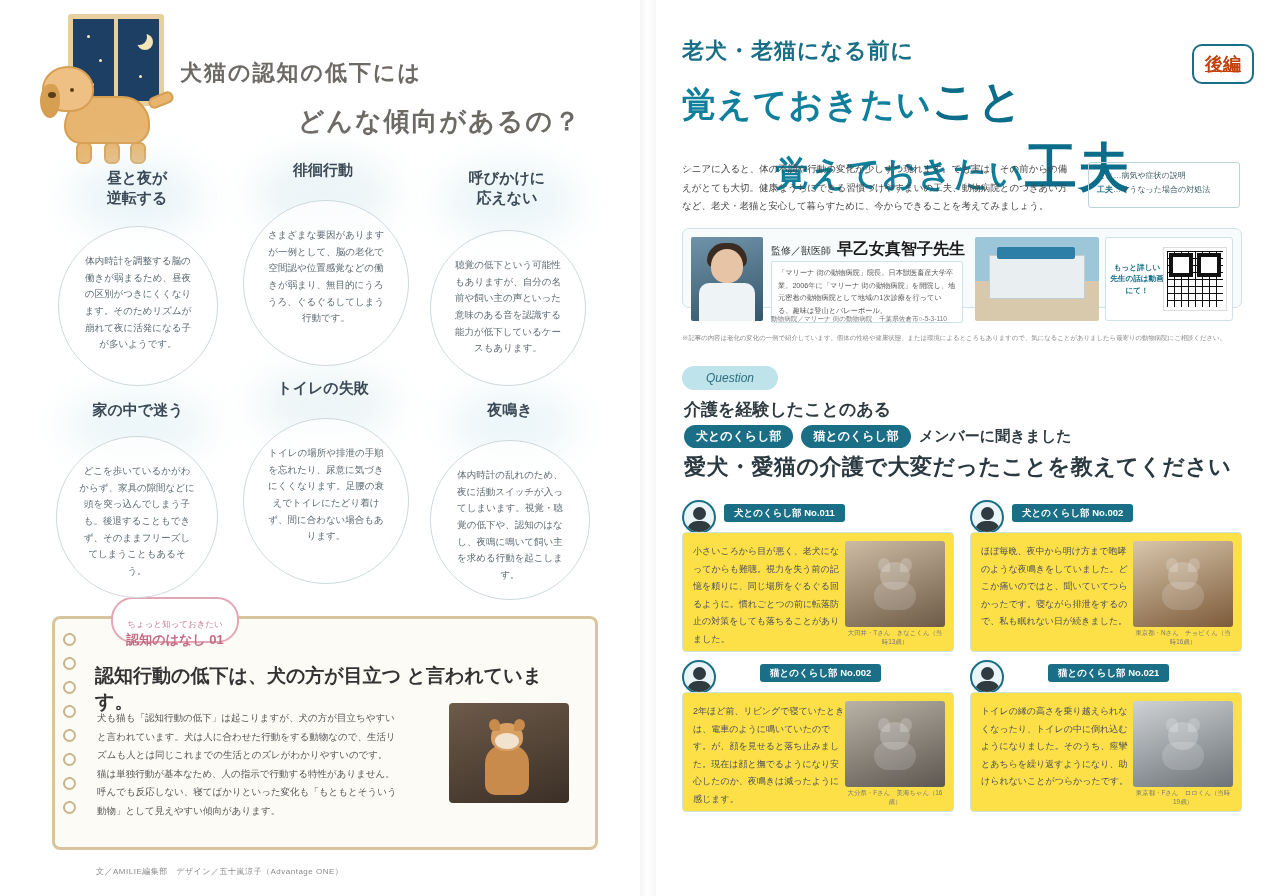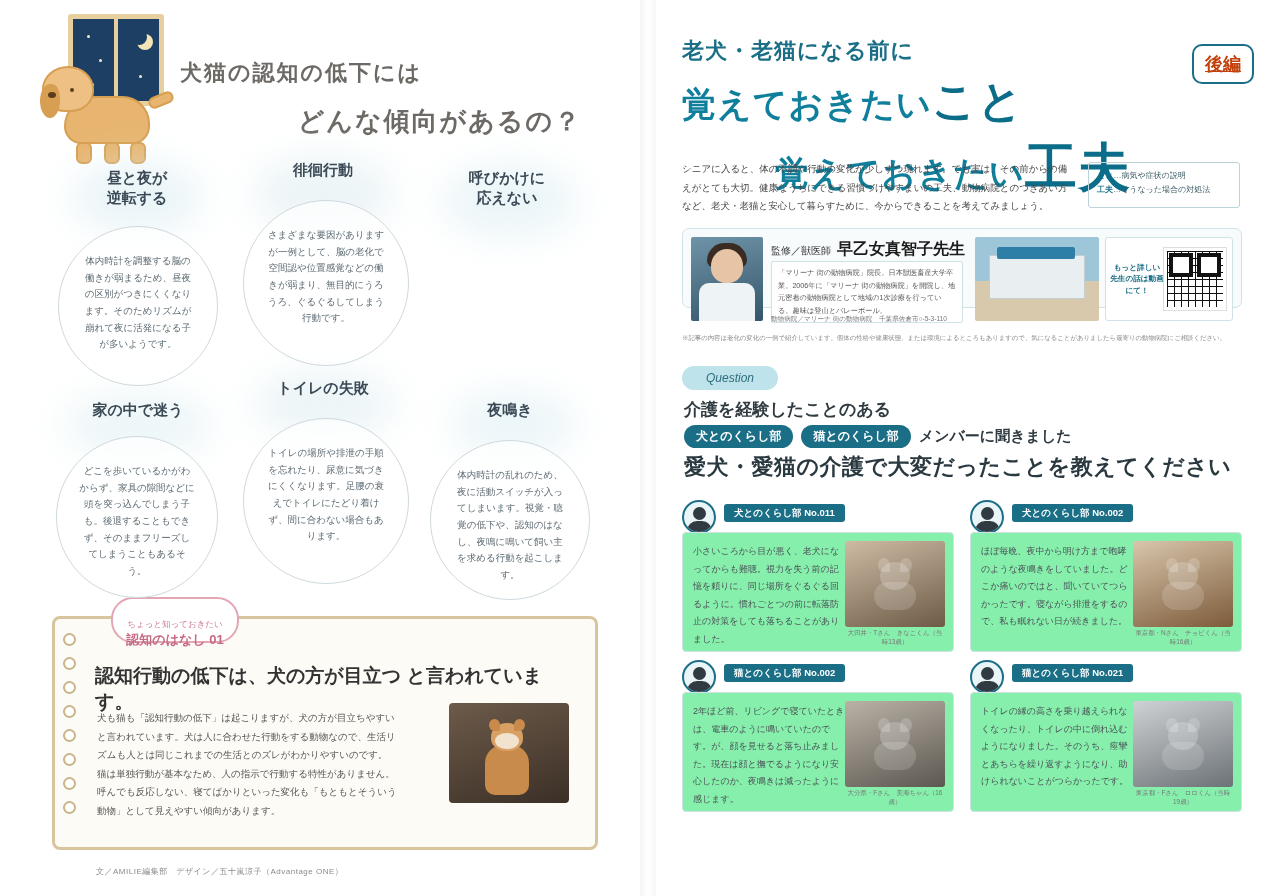--- a/index.html
+++ b/index.html
@@ -260,24 +260,24 @@
     border-radius: 50%; border: 2px solid #1a6f86; background: #eaf5f8;
     overflow: hidden;
   }
   .av-head { position: absolute; left: 9px; top: 5px; width: 13px; height: 13px; border-radius: 50%; background: #2f3b40; }
   .av-body { position: absolute; left: 3px; top: 19px; width: 25px; height: 14px; border-radius: 10px 10px 0 0; background: #2f3b40; }
   .v-tag {
     position: absolute; left: 42px; top: 4px; height: 18px;
     background: #1a6f86; color: #fff; font-size: 9.5px; font-weight: bold;
     border-radius: 3px; padding: 3px 10px;
   }
-  .v-tag.cat { background: #1a6f86; }
+  .v-tag.cat { background: #1a6f86; margin-left: 36px; }
   .v-body {
     position: absolute; left: 0; top: 32px; width: 272px; height: 120px;
-    border: 1px solid #cfe2e7; border-radius: 4px; background: #86efac;
+    border: 1px solid #cfe2e7; border-radius: 4px; background: #fde047;
   }
   .v-text {
     position: absolute; left: 10px; top: 10px; width: 152px;
     font-size: 9px; line-height: 1.95; color: #4c5257;
   }
   .v-photo {
     position: absolute; right: 8px; top: 8px; width: 100px; height: 86px;
     border-radius: 3px; overflow: hidden;
   }
   .v-cap {
@@ -354,20 +354,21 @@
     </div>
     <div class="sym-circle" style="left:243px;top:200px;width:166px;height:166px;">さまざまな要因がありますが一例として、脳の老化で空間認や位置感覚などの働きが弱まり、無目的にうろうろ、ぐるぐるしてしまう行動です。</div>
 
     <div class="sym-card" style="left:432px;top:168px;width:150px;">
       <div class="blob" style="left:10px;top:-4px;width:136px;height:74px;background:#dbeef3;"></div>
       <div class="sym-head">
         <span>呼びかけに</span><br>
         <span>応えない</span>
       </div>
     </div>
+    <div class="sym-circle" style="left:430px;top:230px;width:156px;height:156px;">聴覚の低下という可能性もありますが、自分の名前や飼い主の声といった意味のある音を認識する能力が低下しているケースもあります。</div>
 
     <div class="sym-card" style="left:58px;top:400px;width:160px;">
       <div class="blob" style="left:6px;top:-6px;width:148px;height:62px;background:#dceef2;"></div>
       <div class="sym-head">
         <span>家の中で迷う</span>
       </div>
     </div>
     <div class="sym-circle" style="left:56px;top:436px;width:162px;height:162px;">どこを歩いているかがわからず、家具の隙間などに頭を突っ込んでしまう子も。後退することもできず、そのままフリーズしてしまうこともあるそう。</div>
 
     <div class="sym-card" style="left:248px;top:378px;width:150px;">

